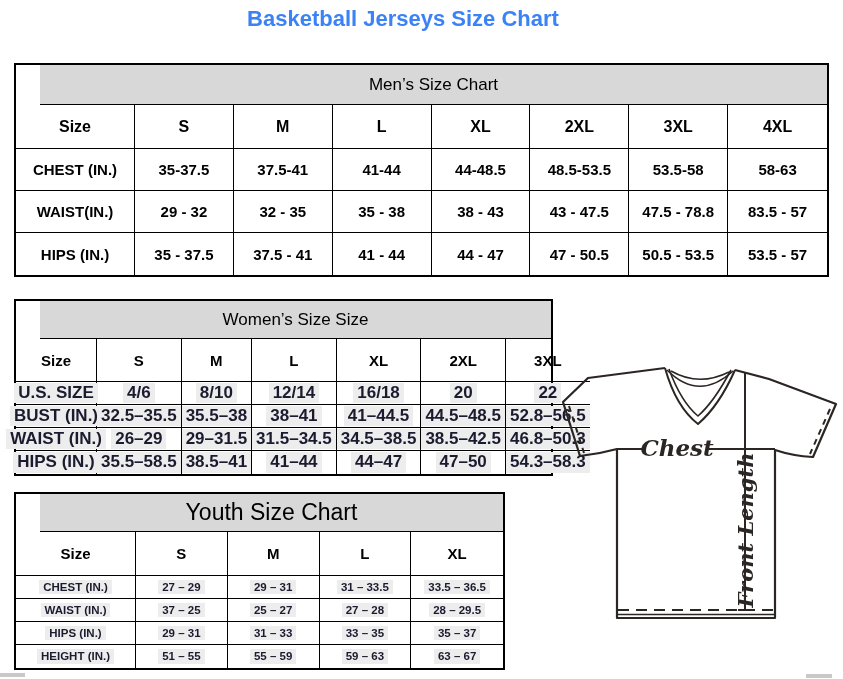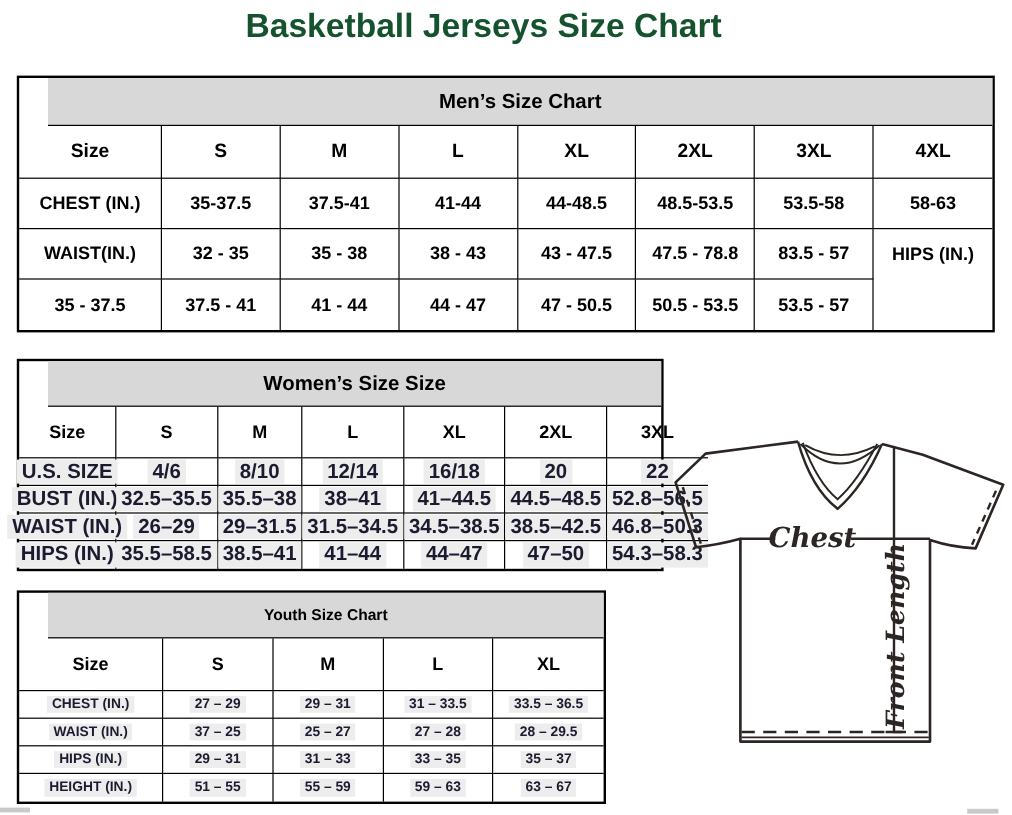--- a/index.html
+++ b/index.html
@@ -4,25 +4,25 @@
 <style>
   :root{
     --header_bg:#d8d8d8; --border:#000000; --mens_text:#000000;
     --sub_text:#1b1b2f; --highlight:#ededed; --jersey_line:#2b2523;
     --scrollbar:#c9c9c9; --page_bg:#ffffff;
   }
   html,body{margin:0;padding:0;background:#fff;}
   #page{position:relative;width:843px;height:679px;background:var(--page_bg);
         font-family:"Liberation Sans",sans-serif;overflow:hidden;}
   #page-title{position:absolute;top:6px;left:0;width:806px;text-align:center;
-        font-size:28px;font-weight:700;color:#14532d;}
+        font-size:22px;font-weight:700;color:#3b82f6;}
   .tablewrap{position:absolute;border:2px solid var(--border);background:#fff;box-sizing:border-box;}
   .tabletitle{background:var(--header_bg);border-bottom:1px solid var(--border);
         display:flex;align-items:center;justify-content:center;
-        font-weight:700;color:#000;margin-left:24px;}
+        font-weight:400;color:#000;margin-left:24px;}
   .grid{display:grid;}
   .cell{display:flex;align-items:center;justify-content:center;font-weight:700;
         border-right:1px solid var(--border);border-bottom:1px solid var(--border);
         box-sizing:border-box;white-space:nowrap;}
   
   #mens-table{top:63px;left:14px;width:815px;}
   #mens-table .tabletitle{height:39px;font-size:17px;}
   .mens{grid-template-columns:119px repeat(7,1fr);grid-template-rows:44px 42px 42px 42px;}
   .mens .cell{font-size:15px;color:var(--mens_text);}
   .mens .head{font-size:16px;}
@@ -31,21 +31,21 @@
   
   #womens-table{top:299px;left:14px;width:539px;}
   #womens-table .tabletitle{height:37px;font-size:17px;}
   .womens{grid-template-columns:81px repeat(6,1fr);grid-template-rows:43px 23px 23px 23px 23px;}
   .womens .cell{font-size:17px;color:var(--sub_text);}
   .womens .head{font-size:15px;color:#000;}
   .womens .cell:nth-child(7n){border-right:none;}
   .womens .cell:nth-last-child(-n+7){border-bottom:none;}
   
   #youth-table{top:492px;left:14px;width:491px;}
-  #youth-table .tabletitle{height:37px;font-size:13px;}
+  #youth-table .tabletitle{height:37px;font-size:23px;}
   .youth{grid-template-columns:120px repeat(4,1fr);grid-template-rows:44px 23px 23px 23px 23px;}
   .youth .cell{font-size:11.5px;color:var(--sub_text);}
   .youth .head{font-size:15px;color:#000;}
   .youth .cell:nth-child(5n){border-right:none;}
   .youth .cell:nth-last-child(-n+5){border-bottom:none;}
   
   .hl{background:var(--highlight);padding:1px 4px;line-height:1.1;}
   
   #jersey{position:absolute;left:555px;top:360px;width:288px;height:276px;}
   #jersey path,#jersey line{stroke:var(--jersey_line);fill:none;}
@@ -76,20 +76,21 @@
         <div class="cell head">4XL</div>
         <div class="cell rowlab">CHEST (IN.)</div>
         <div class="cell val">35-37.5</div>
         <div class="cell val">37.5-41</div>
         <div class="cell val">41-44</div>
         <div class="cell val">44-48.5</div>
         <div class="cell val">48.5-53.5</div>
         <div class="cell val">53.5-58</div>
         <div class="cell val">58-63</div>
         <div class="cell rowlab">WAIST(IN.)</div>
+        <div class="cell val">29 - 32</div>
         <div class="cell val">32 - 35</div>
         <div class="cell val">35 - 38</div>
         <div class="cell val">38 - 43</div>
         <div class="cell val">43 - 47.5</div>
         <div class="cell val">47.5 - 78.8</div>
         <div class="cell val">83.5 - 57</div>
         <div class="cell rowlab">HIPS (IN.)</div>
         <div class="cell val">35 - 37.5</div>
         <div class="cell val">37.5 - 41</div>
         <div class="cell val">41 - 44</div>

